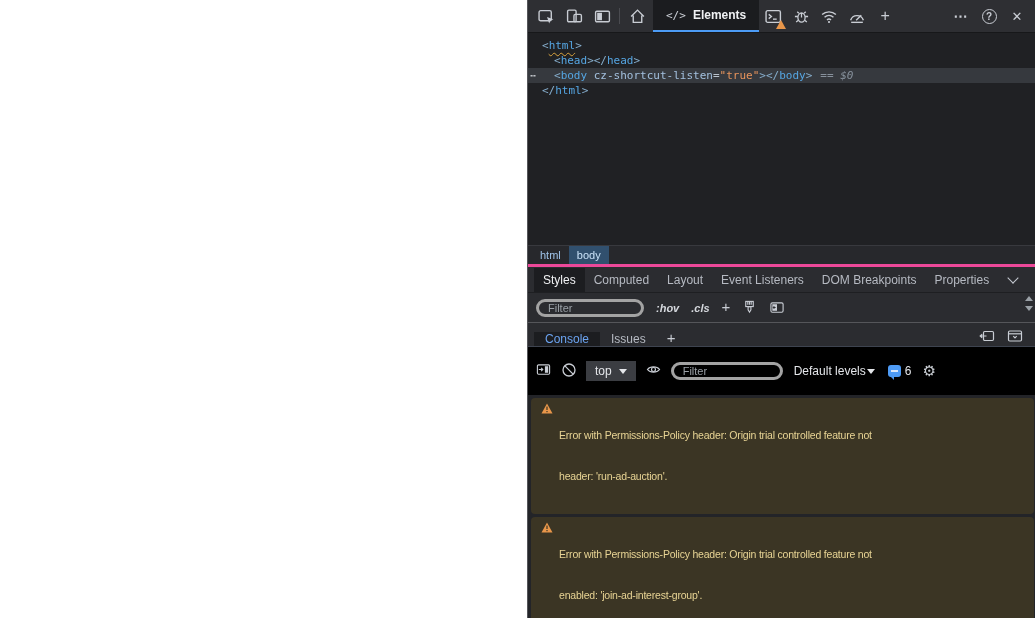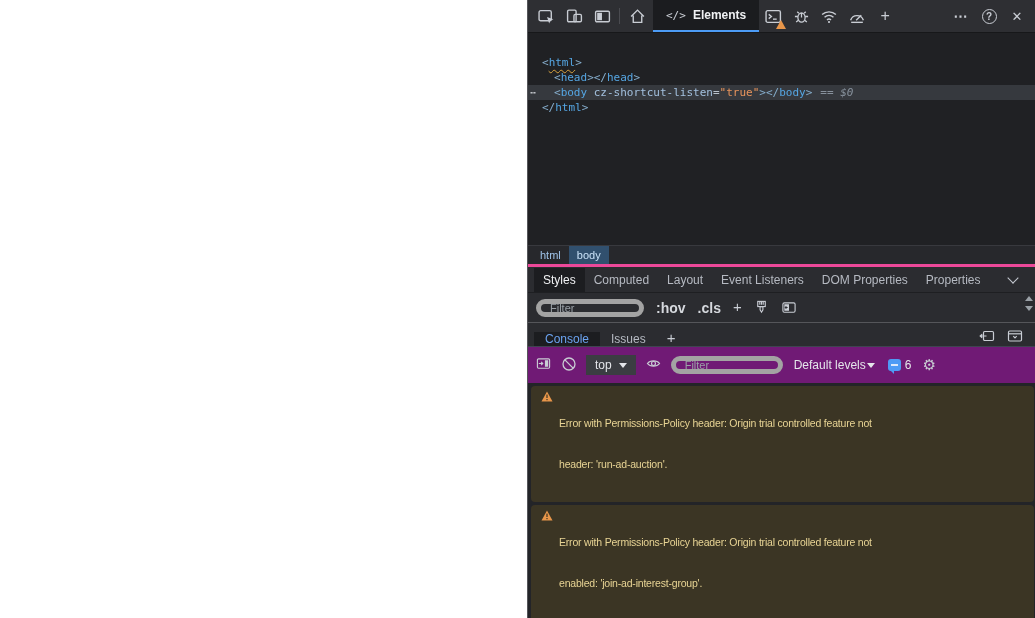--- a/index.html
+++ b/index.html
@@ -37,21 +37,21 @@
   }
   .glyph-more { font-size:14px; font-weight:bold; letter-spacing:1px; }
   .glyph-help { width:15px; height:15px; border:1.4px solid #c9cdd4; border-radius:50%;
     display:flex; align-items:center; justify-content:center; font-size:10px; font-weight:bold; }
   .glyph-close { font-size:13px; }
   .glyph-plus { font-size:16px; font-weight:normal; color:#c9cdd4; }
   .spacer { flex:1; }
 
   
   .tree {
-    flex:0 0 212px; background:#202124; padding-top:22px;
+    flex:0 0 212px; background:#202124; padding-top:5px;
     font-family:"DejaVu Sans Mono", monospace; font-size:11px; line-height:15px;
   }
   .tree-row { padding-left:14px; white-space:pre; }
   .tree-row.indent1 { padding-left:26px; }
   .tree-row.selected { background:#36393e; position:relative; }
   .gutter-dots { position:absolute; left:2px; top:0; color:#d6d9de; font-size:10px; letter-spacing:-1px; }
   .tk-brk { color:#86aecd; }
   .tk-tag { color:#55a6e3; }
   .tk-attr { color:#a3c0de; }
   .tk-eq { color:#b9c2cc; }
@@ -78,46 +78,46 @@
     width:8px; height:8px; border-right:1.6px solid #c5c9d0; border-bottom:1.6px solid #c5c9d0;
     transform:rotate(45deg); margin-left:auto; margin-right:12px; margin-top:-4px;
   }
 
   
   .styles-filter-row {
     flex:0 0 30px; background:#2b2c30; border-top:1px solid #1e1f22;
     display:flex; align-items:center; gap:12px; padding:0 8px; position:relative;
   }
   .pill-input {
-    width:108px; height:18px; border-radius:10px; border:5px solid #a3a3a3;
+    width:108px; height:18px; border-radius:10px; border:3px solid #a3a3a3;
     background:transparent; color:#e4e6ea; font-size:11px; padding:0 9px; outline:none;
     font-family:"Liberation Sans", sans-serif;
   }
   .pill-input::placeholder { color:#9aa0a6; }
-  .toggle-label { font-size:14px; font-weight:bold; color:#d5d8dd; }
+  .toggle-label { font-size:11px; font-weight:bold; color:#d5d8dd;font-style:italic; }
   .sf-plus { font-size:15px; color:#c9cdd4; margin-top:-2px; }
   .sf-icon { color:#c9cdd4; display:flex; align-items:center; }
   .scroll-arrows { position:absolute; right:1px; top:3px; width:10px; display:flex; flex-direction:column; gap:5px; align-items:center; }
   .arr-up { width:0; height:0; border-left:4px solid transparent; border-right:4px solid transparent; border-bottom:5px solid #9aa0a6; }
   .arr-dn { width:0; height:0; border-left:4px solid transparent; border-right:4px solid transparent; border-top:5px solid #9aa0a6; }
 
   
   .drawer-tabs {
     flex:0 0 24px; background:#2b2c30; border-top:1px solid #55565a;
     display:flex; align-items:flex-end; padding:0 6px; color:#b6bac2;
   }
   .drawer-tab { display:flex; align-items:center; padding:0 11px; }
   .drawer-tab.active { background:#1c1d20; color:#6ba3f0; }
   .drawer-plus { display:flex; align-items:center; padding:0 10px; font-size:15px; color:#c9cdd4; }
   .drawer-right { margin-left:auto; display:flex; align-items:center; gap:12px; padding-right:6px; color:#c9cdd4; }
 
   
   .console-toolbar {
-    flex:0 0 28px; background:#701a75; border-top:1px solid #3e4450;
-    display:flex; align-items:center; gap:9px; padding:8px 7px; color:#c9cdd4;
+    flex:0 0 28px; background:#000000; border-top:1px solid #3e4450;
+    display:flex; align-items:center; gap:9px; padding:14px 7px; color:#c9cdd4;
   }
   .ctx-dropdown {
     background:#3b3d42; color:#e4e6ea; display:flex; align-items:center; gap:7px;
     padding:3px 9px; font-size:12px;
   }
   .caret-dn { width:0; height:0; border-left:4px solid transparent; border-right:4px solid transparent; border-top:5px solid #e4e6ea; }
   .levels { display:flex; align-items:center; gap:1px; color:#e4e6ea; margin-left:2px; }
   .msg-count { display:flex; align-items:center; gap:4px; margin-left:4px; }
   .bubble { width:13px; height:12px; background:#4e9bf5; border-radius:3px; position:relative; }
   .bubble::after { content:""; position:absolute; left:2px; bottom:-3px; border-left:4px solid transparent; border-right:0 solid transparent; border-top:4px solid #4e9bf5; }
@@ -228,21 +228,21 @@
   <div class="breadcrumb">
     <div class="crumb">html</div>
     <div class="crumb selected">body</div>
   </div>
 
   <div class="tabs-row">
     <div class="tab active">Styles</div>
     <div class="tab">Computed</div>
     <div class="tab">Layout</div>
     <div class="tab">Event Listeners</div>
-    <div class="tab">DOM Properties</div>
+    <div class="tab">DOM Breakpoints</div>
     <div class="tab">Properties</div>
     <div class="chev"></div>
   </div>
 
   <div class="styles-filter-row">
     <input class="pill-input" placeholder="Filter" style="">
     <span class="toggle-label">:hov</span>
     <span class="toggle-label">.cls</span>
     <span class="sf-plus">+</span>
     <span class="sf-icon">

